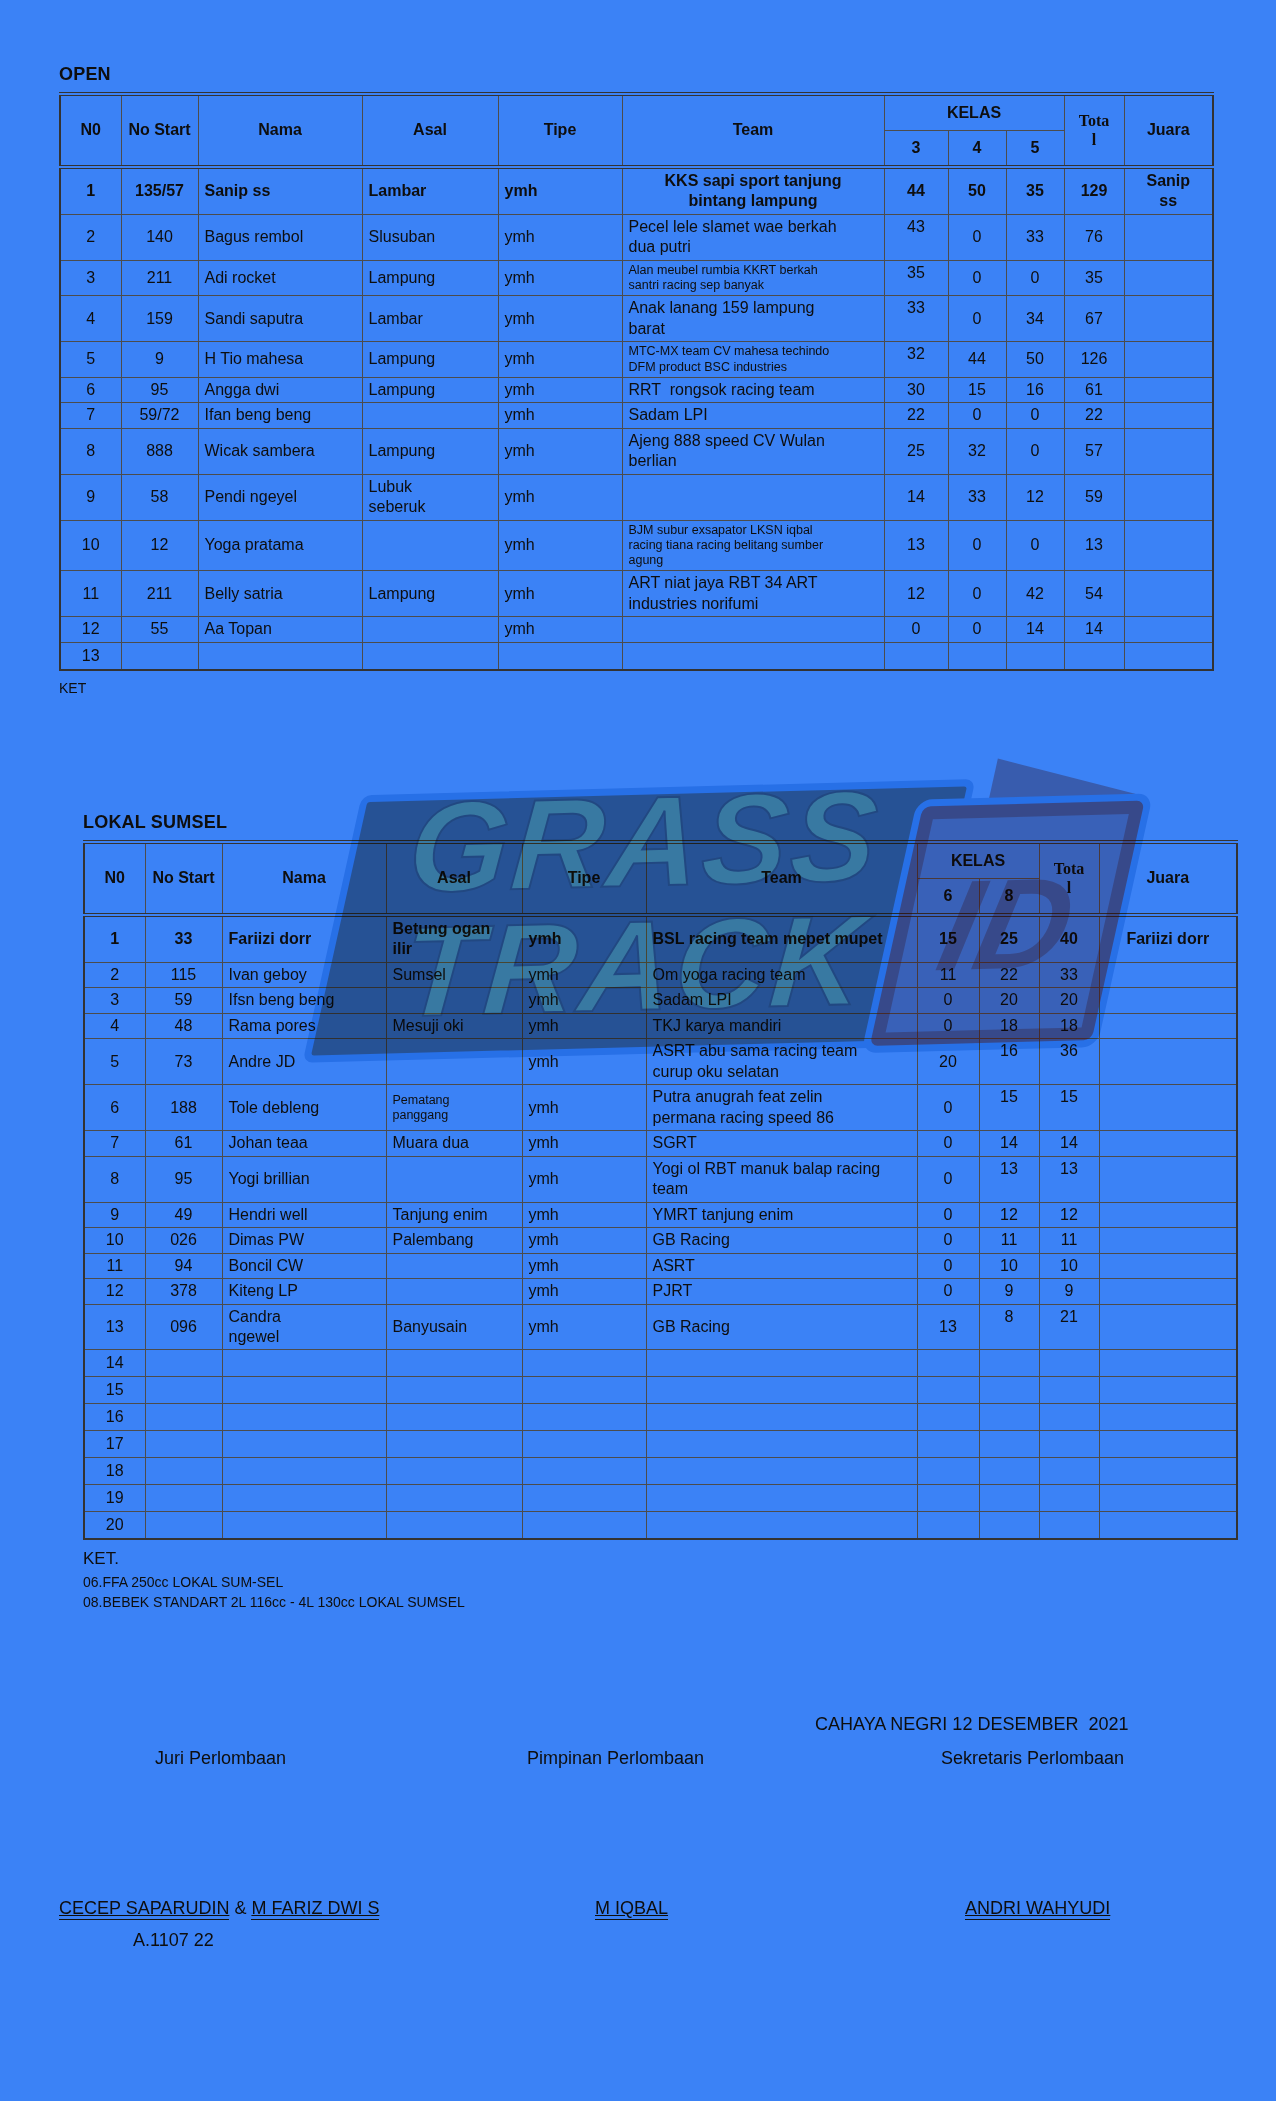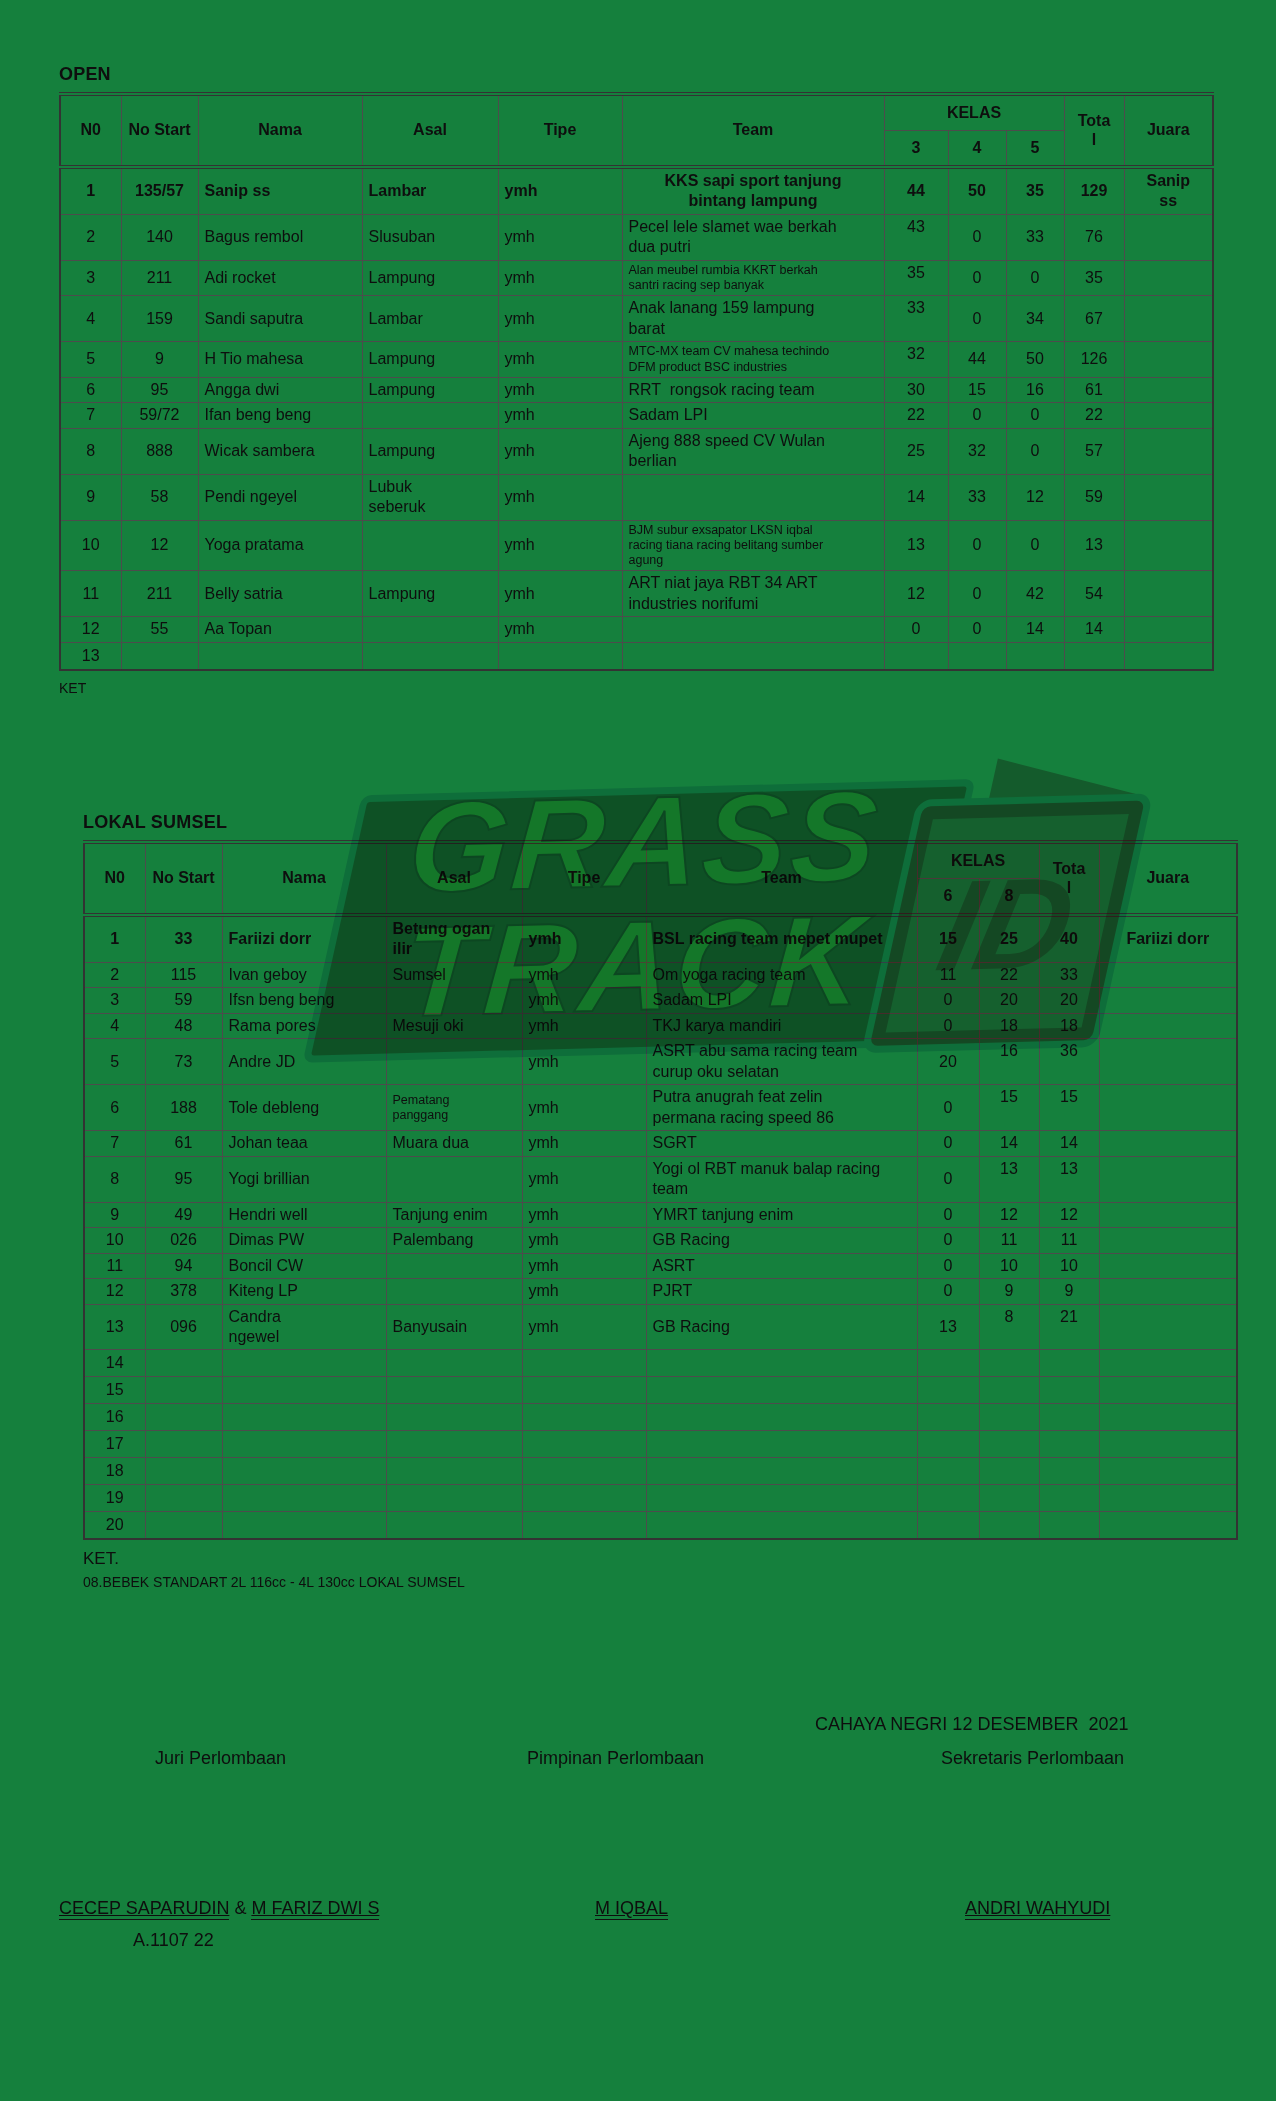--- a/index.html
+++ b/index.html
@@ -1,16 +1,16 @@
 <!DOCTYPE html>
 <html><head>
 <meta charset="utf-8">
 <style>
   html,body{margin:0;padding:0;background:#fff;}
-  .page{position:relative;width:1276px;height:2101px;background:#15803d;
+  .page{position:relative;width:1276px;height:2101px;background:#3b82f6;
         font-family:"Liberation Sans",sans-serif;color:#0e0e0e;overflow:hidden;}
 
   
   .section-open{position:absolute;left:59px;top:64px;width:1154px;}
   .section-lokal{position:absolute;left:59px;top:812px;width:1026px;margin-left:24px;}
   .sec-title{font-size:18px;font-weight:bold;margin:0 0 7px 0;letter-spacing:.2px;}
 
   
   table.results{border-collapse:collapse;width:100%;table-layout:fixed;
                 border:2px solid #333;border-top:4px double #333;}
@@ -20,21 +20,21 @@
                 vertical-align:middle;padding:3px 6px;line-height:1.15;height:28px;}
   table.results tbody td{font-size:16px;padding:2px 6px;vertical-align:middle;
                 line-height:1.28;overflow:hidden;}
   .c{text-align:center;padding:2px 2px !important;}
   .l{text-align:left;}
   .pre{white-space:pre-wrap;}
   .small{font-size:12.5px !important;line-height:1.22 !important;}
   .top{vertical-align:top !important;}
   .bold-row td{font-weight:bold;}
   .row-empty td{height:22px;}
-  .total-th{white-space:pre-line;line-height:1.05;}
+  .total-th{white-space:pre-line;line-height:1.05;font-family:Liberation Serif, serif;}
 
   
   .ket{margin-top:7px;font-size:14px;line-height:1.45;}
   .ket .ket-head{font-size:14px;}
   .section-lokal .ket .ket-head{font-size:17px;}
 
   
   .watermark{position:absolute;left:215px;top:-42px;width:830px;height:298px;
              z-index:6;pointer-events:none;mix-blend-mode:multiply;transform:rotate(-1.5deg);}
   .wm-blob{position:absolute;left:34px;top:16px;width:600px;height:252px;
@@ -572,20 +572,21 @@
             <td class="c"></td>
             <td class="c"></td>
             <td class="c"></td>
             <td class="c pre"></td>
           </tr>
         </tbody>
       </table>
     <div class="ket">
       <div class="ket-head">KET.</div>
       <div>
+          <div>06.FFA 250cc LOKAL SUM-SEL</div>
           <div>08.BEBEK STANDART 2L 116cc - 4L 130cc LOKAL SUMSEL</div>
         </div>
     </div>
 
     <div class="watermark">
       <div class="wm-blob"></div>
       <div class="wm-arrow"></div>
       <div class="wm-badge">
         <span>ID</span>
       </div>

